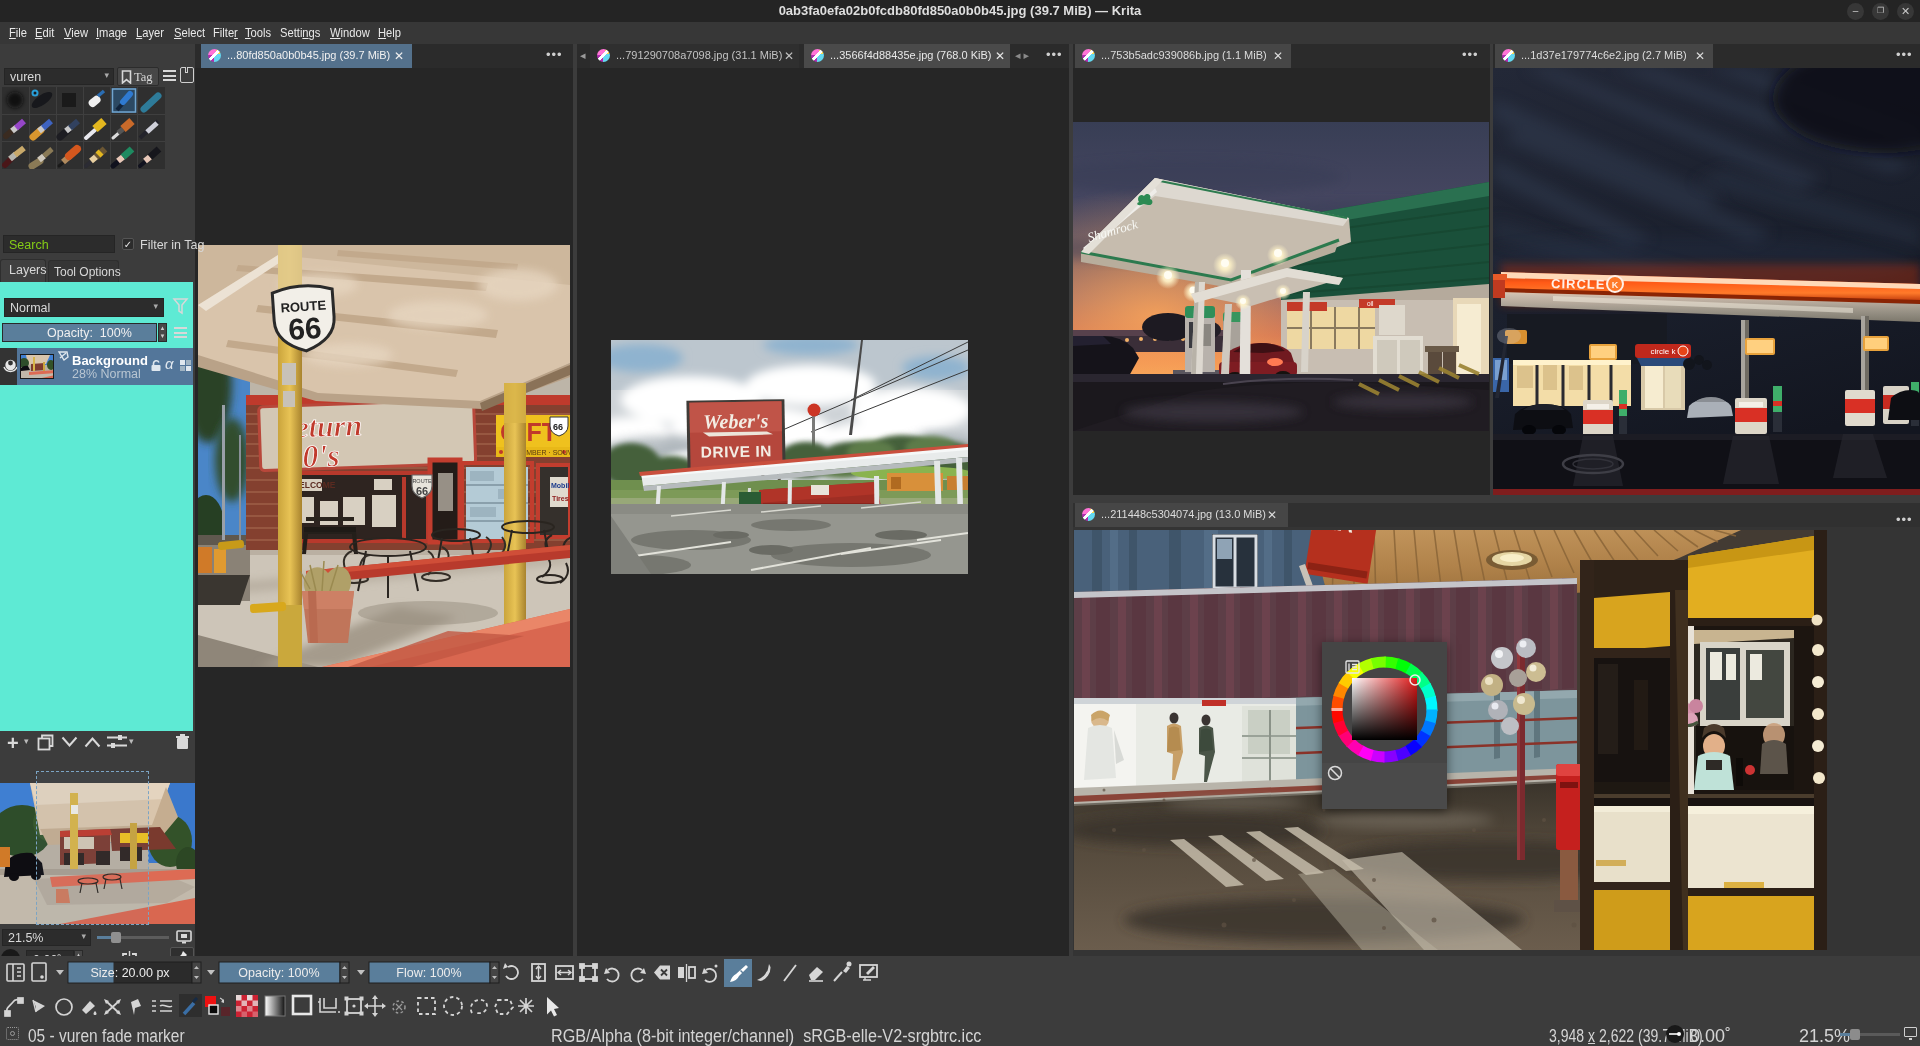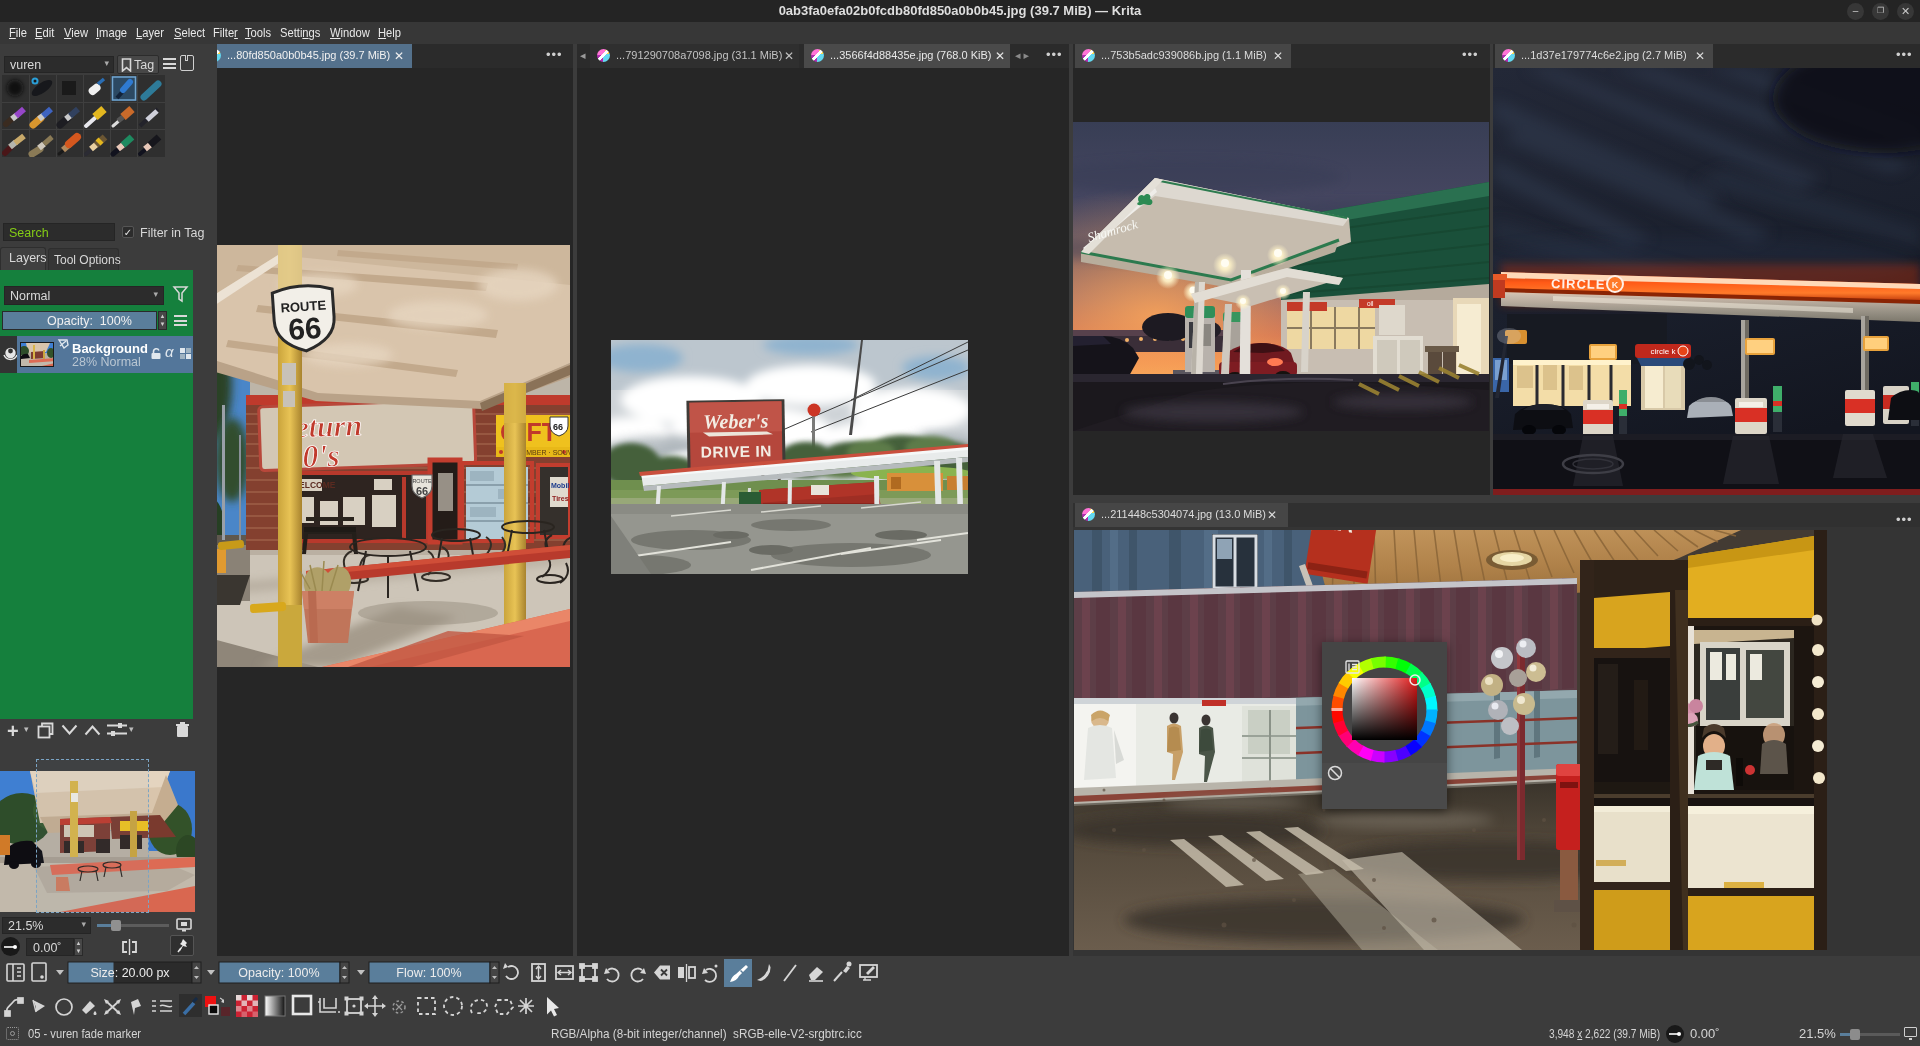--- a/index.html
+++ b/index.html
@@ -1083,31 +1083,31 @@
           <path d="M27 21.5v7M30 22.5h5M30 25h5M30 27.5h5"></path>
         </g>
         <g fill="none" stroke="#dadada" stroke-width="1.5">
           <circle cx="13" cy="131" r="6.5"></circle>
             <path d="M8.5 126.5l9 9"></path>
         </g>
       </svg>
     </div>
   </div>
 
-  <div class="abs" id="leftdock" style="left:0; top:44px; width:217px; height:912px; background:#3c3c3c; font-size:12.5px; color:#d8d8d8;">
+  <div class="abs" id="leftdock" style="left:0; top:56px; width:195px; height:912px; background:#3c3c3c; font-size:12.5px; color:#d8d8d8;">
 
     <div class="abs combo" style="left:4px; top:12px; width:110px; height:17px;">
       <span style="position:absolute; left:5px; top:1px;">vuren</span>
       <span style="position:absolute; right:4px; top:1px; color:#aaa; font-size:9px;">▾</span>
     </div>
     <div class="abs" style="left:117px; top:11px; width:42px; height:19px; background:#474747; border:1px solid #2c2c2c; border-radius:2px;">
       <svg style="position:absolute;left:3px;top:2px;" width="11" height="14" viewBox="0 0 11 14">
           <path d="M1.5 1h8v12l-4-3.4L1.5 13z" fill="none" stroke="#d8d8d8" stroke-width="1.6"></path>
         </svg>
-      <span style="position:absolute; left:16px; top:2px;">Tag</span>
+      <span style="position:absolute; left:16px; top:2px;font-family:Liberation Serif, serif;">Tag</span>
     </div>
     <div class="abs" style="left:163px; top:14px; width:13px; height:11px;">
       <div style="height:2px;background:#d8d8d8;margin-bottom:2.5px;"></div>
       <div style="height:2px;background:#d8d8d8;margin-bottom:2.5px;"></div>
       <div style="height:2px;background:#d8d8d8;"></div>
     </div>
     <div class="abs" style="left:180px; top:11px; width:14px; height:16px; border:1.5px solid #d0d0d0; border-radius:2px;">
       <div style="position:absolute;left:4px;top:-1px;width:3px;height:6px;background:#3c3c3c;border:1.5px solid #d0d0d0;border-top:none;"></div>
     </div>
 
@@ -1209,21 +1209,21 @@
     <div class="abs" style="left:122px; top:182px; width:12px; height:12px; background:#2c2c2c; border:1px solid #555; border-radius:2px; color:#e8e8e8; font-size:10px; line-height:12px; text-align:center;">✓</div>
     <span class="abs" style="left:140px; top:182px;">Filter in Tag</span>
 
     <div class="abs" style="left:0px; top:203px; width:46px; height:23px; background:#404040; border:1px solid #2e2e2e; border-bottom:none; border-radius:3px 3px 0 0;">
         <span style="position:absolute;left:8px;top:3px;">Layers</span>
       </div>
     <div class="abs" style="left:48px; top:204px; width:71px; height:22px; background:#363636; border:1px solid #2e2e2e; border-bottom:none; border-radius:3px 3px 0 0;">
         <span style="position:absolute;left:5px;top:4px;font-size:12px;">Tool Options</span>
       </div>
 
-    <div class="abs" style="left:0px; top:226px; width:193px; height:449px; background:#15803d;">
+    <div class="abs" style="left:0px; top:226px; width:193px; height:449px; background:#5eead4;">
 
       <div class="abs combo" style="left:4px; top:16px; width:160px; height:19px;">
         <span style="position:absolute; left:5px; top:2px;">Normal</span>
         <span style="position:absolute; right:5px; top:2px; color:#aaa; font-size:9px;">▾</span>
       </div>
       <svg class="abs" style="left:172px; top:15px;" width="17" height="19" viewBox="0 0 17 19">
           <path d="M2 2h13l-5 6v8l-3-2V8z" fill="none" stroke="#d8d8d8" stroke-width="1.5"></path>
         </svg>
 
       <div class="abs bluebar" style="left:2px; top:41px; width:155px; height:19px; border:1px solid #2a2a2a;">
@@ -1523,21 +1523,21 @@
         <circle cx="453" cy="16" r="9"></circle>
         <path d="M472 23c-3-5 0-12 6-13 5-1 9 2 9 6 0 5-5 8-10 7"></path>
         <path d="M498 10h12l3 7-6 7h-9l-3-7z"></path>
       </g>
       <g stroke="#d4d4d4" stroke-width="1.7">
         <path d="M526 8v16M518 16h16M520 10l12 12M532 10l-12 12"></path>
       </g>
       <path d="M547 7l12 11-5 1 3 6-3 1.5-3-6-4 4z" fill="#e8e8e8"></path>
     </svg>
   </div>
-  <div class="abs" id="statusbar" style="left:0; top:1022px; width:1920px; height:24px; background:#3c3c3c; color:#d4d4d4; font-size:13px;">
+  <div class="abs" id="statusbar" style="left:0; top:1022px; width:1920px; height:24px; background:#3c3c3c; color:#d4d4d4; font-size:18px;">
     <div class="abs" style="left:6px; top:5px; width:13px; height:13px; border:1px dotted #9a9a9a; border-radius:2px;">
         <div style="position:absolute;left:3px;top:3px;width:5px;height:5px;border:1px solid #9a9a9a;border-radius:50%;"></div>
       </div>
     <span class="abs cnd" style="left:28px; top:4px;">05 - vuren fade marker</span>
     <span class="abs cnd" style="left:551px; top:4px; transform:scaleX(0.9);">RGB/Alpha (8-bit integer/channel)&nbsp; sRGB-elle-V2-srgbtrc.icc</span>
     <span class="abs cnd" style="left:1549px; top:4px; transform:scaleX(0.78);">3,948 <u>x</u> 2,622 (39.7 MiB)</span>
     <div class="abs" style="left:1666px; top:3px; width:18px; height:18px; border-radius:50%; background:#191919;">
         <div style="position:absolute;left:3px;top:8px;width:9px;height:2px;background:#cfcfcf;"></div>
         <div style="position:absolute;left:11px;top:7px;width:4px;height:4px;background:#fff;border-radius:50%;"></div>
       </div>

